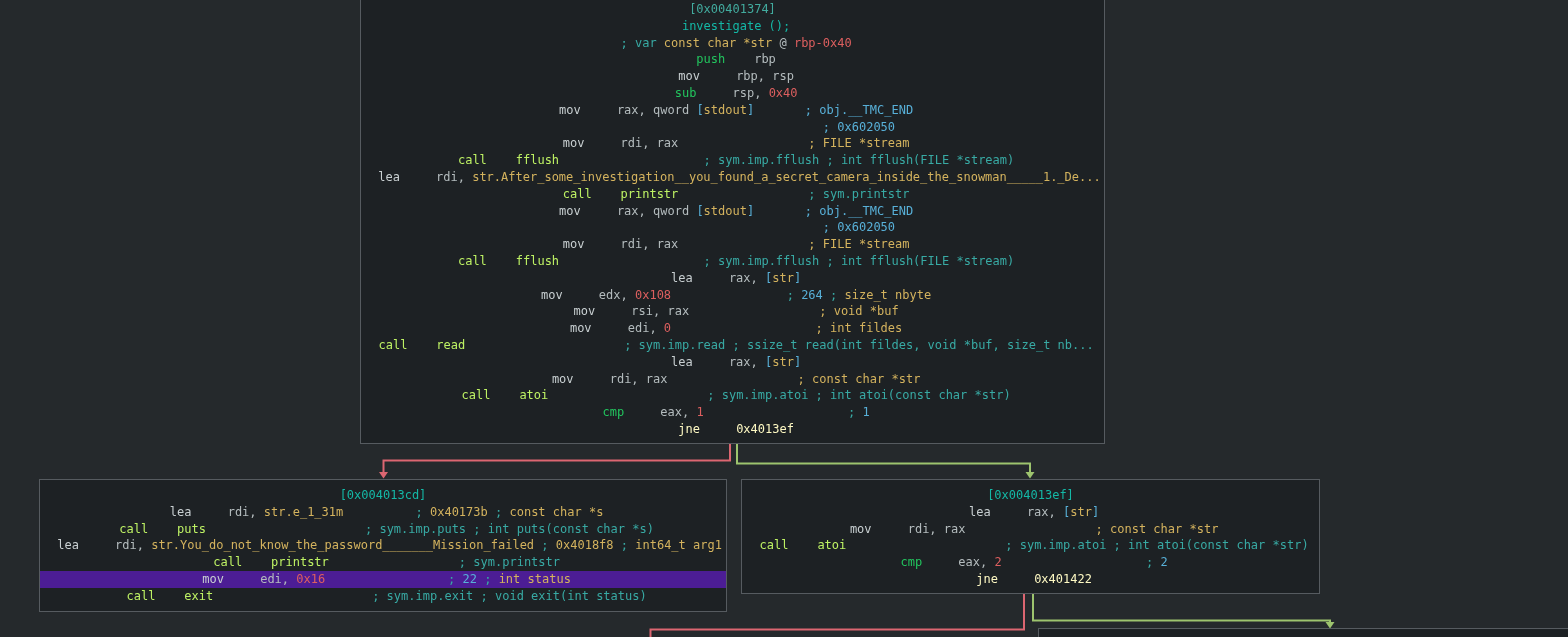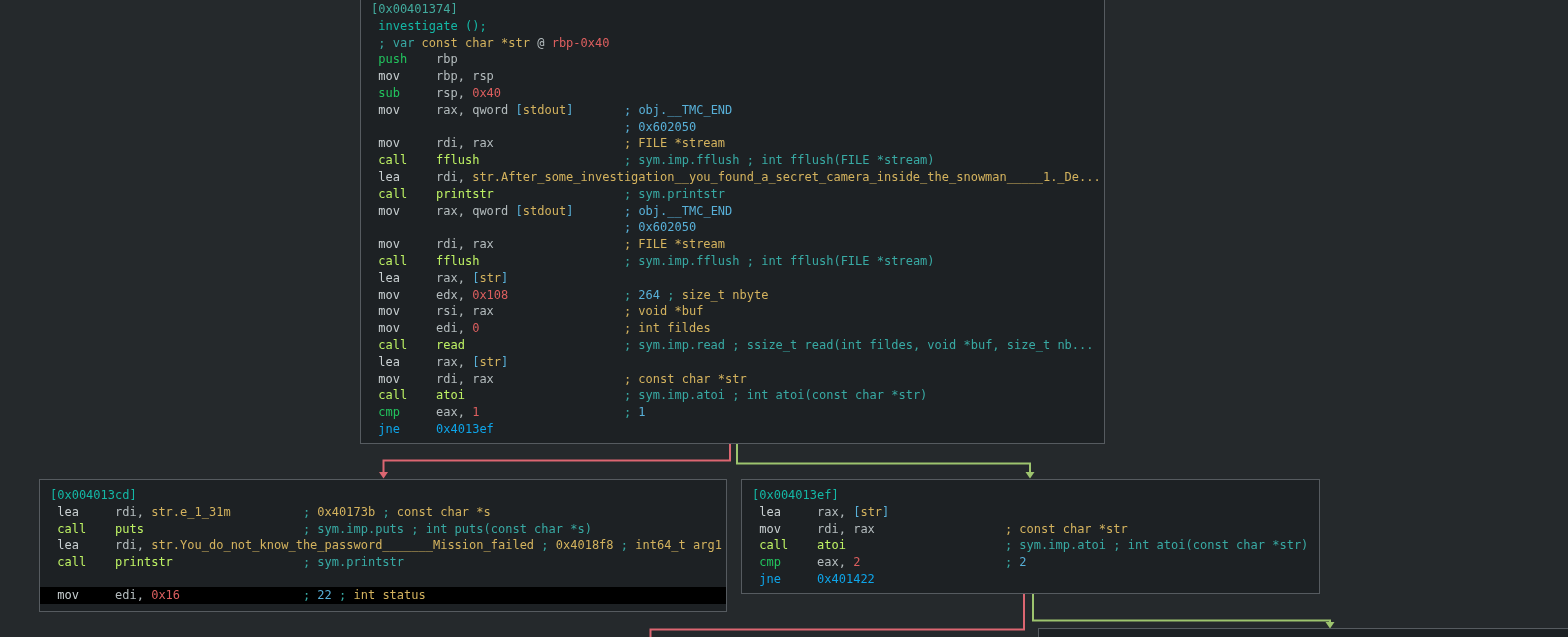--- a/index.html
+++ b/index.html
@@ -16,28 +16,28 @@
     z-index:2;
     background:#1d2124;
     border:1px solid #565b60;
     box-sizing:border-box;
     padding:7px 10px 6px;
     font-size:12px;
     line-height:16.8px;
     white-space:pre;
     overflow:hidden;
   }
-  .line{height:16.8px;white-space:pre;}
-  .line.hl{background:#000000;margin:16px -10px;padding:0 10px;}
+  .line{height:16.8px;white-space:pre;text-align:center;}
+  .line.hl{background:#4c1d95;margin:0 -10px;padding:0 10px;}
   .c-hdrfn{color:#42ab9e}
   .c-fn{color:#14b8a6}
   .c-mn{color:#c9d0d2}
   .c-tl{color:#22c55e}
   .c-call{color:#bef264}
-  .c-jmp{color:#0ea5e9}
+  .c-jmp{color:#fef9c3}
   .c-reg{color:#b4bcbe}
   .c-num{color:#dd5f5f}
   .c-yel{color:#d4b35e}
   .c-blu{color:#58b0d8}
   .c-cmt{color:#38aaa4}
   .c-txt{color:#b4bcbe}
 </style>
 </head>
 <body>
 

